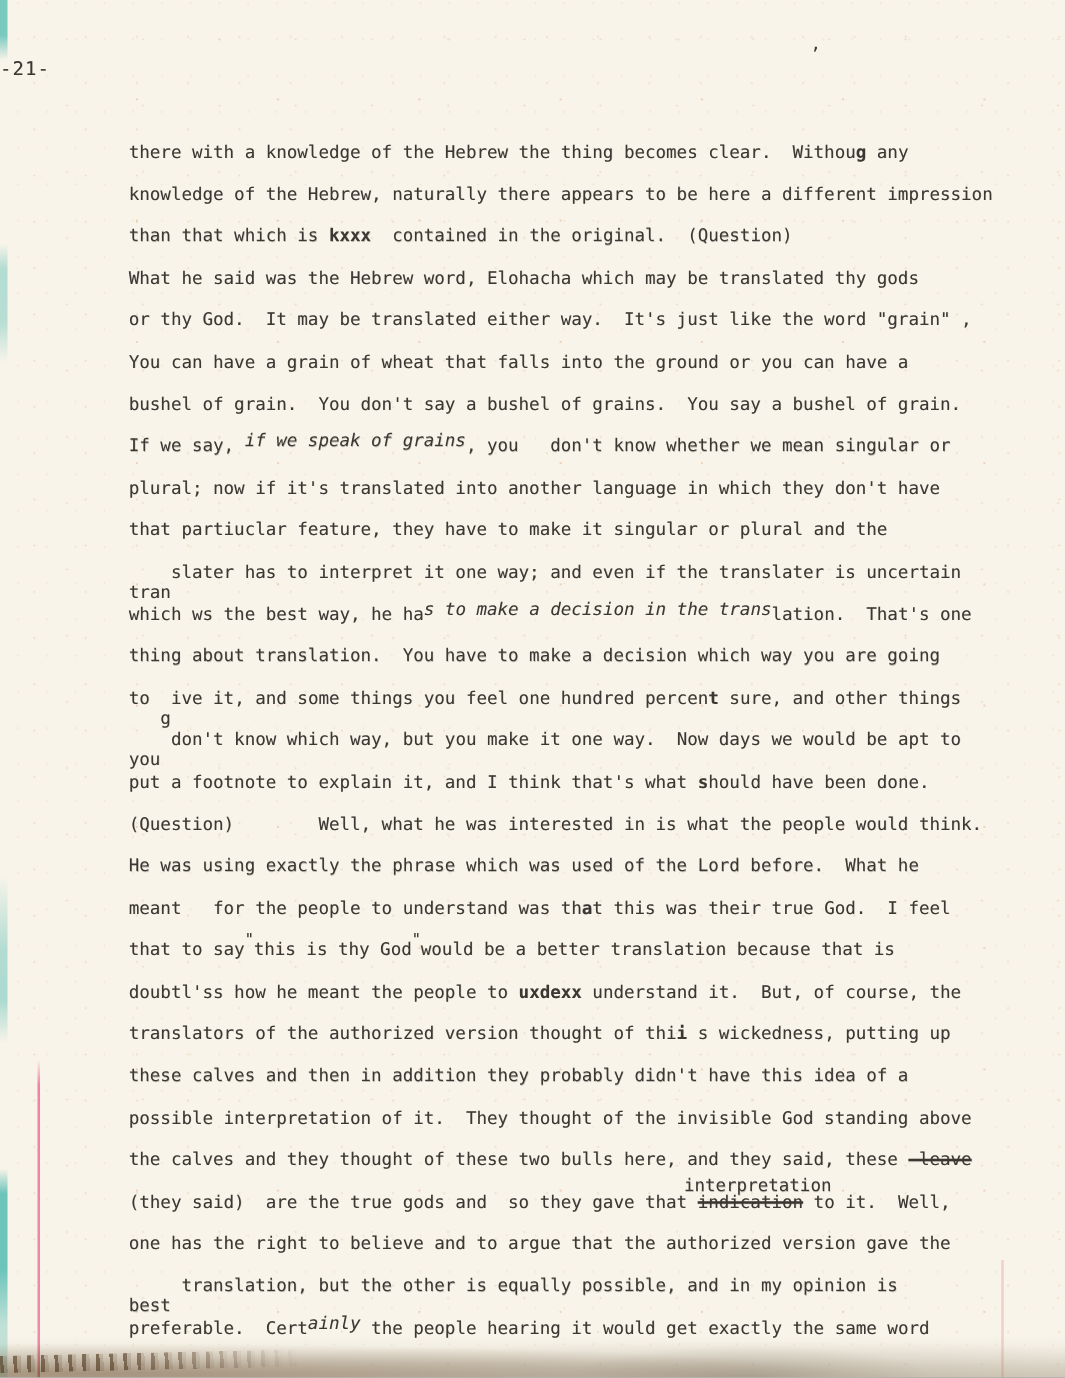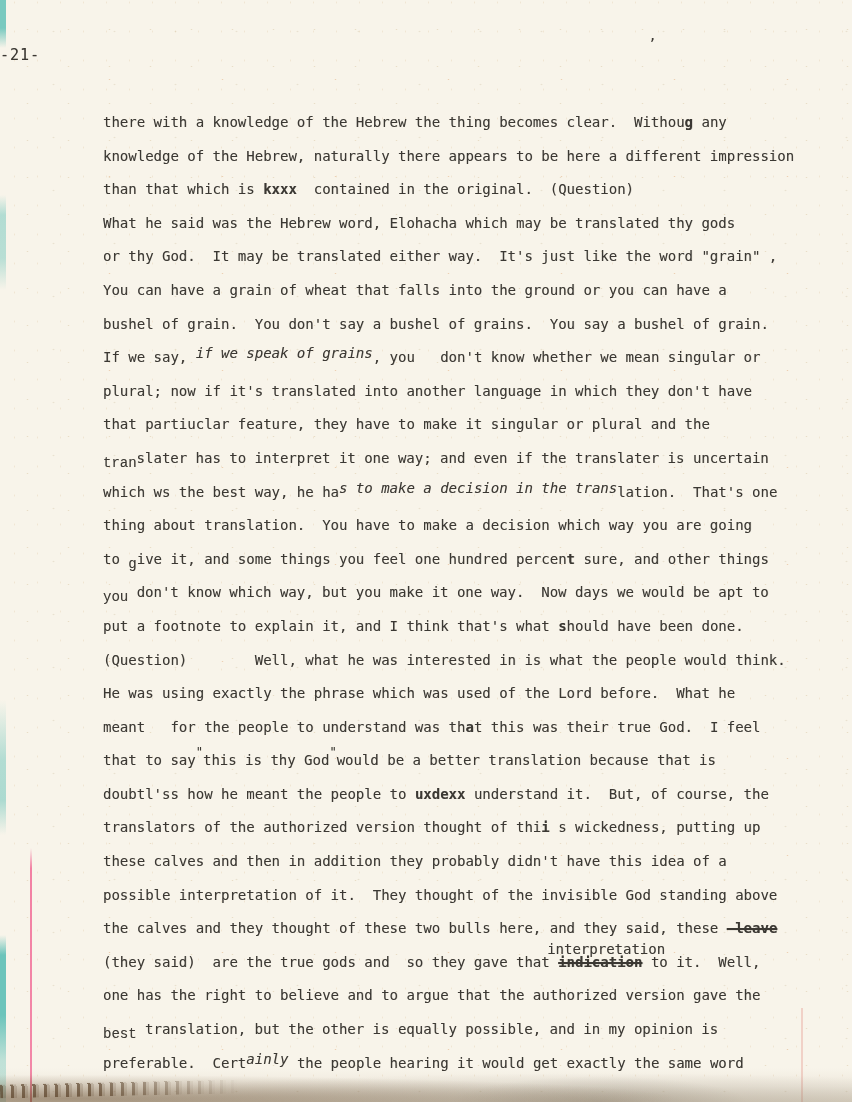--- a/index.html
+++ b/index.html
@@ -51,24 +51,24 @@
     position:absolute; left:648px; top:36px; font-size:14px;
   }
   .text-block {
     position:absolute; left:103px; top:106px; width:720px;
     font-size:14px; line-height:33.6px; white-space:pre;
     text-shadow: 0.3px 0.3px 0 rgba(59,56,51,.30);
   }
   .line { height:33.6px; }
   .sg-n  {}
   .sg-hi  { position:relative; top:-4px;font-style:italic; }
-  .sg-low { position:relative; top:4px;font-family:Liberation Mono, monospace; }
+  .sg-low { position:relative; top:16px; }
   .sg-sup { position:relative; top:-9px; font-size:12px; }
   .sg-bx  { font-weight:bold; }
-  .sg-st  { text-decoration:line-through; text-decoration-thickness:2px; font-weight:bold;margin-top:44px; }
+  .sg-st  { text-decoration:line-through; text-decoration-thickness:2px; font-weight:normal;margin-top:44px; }
   .sg-ab  { display:inline-block; width:0; overflow:visible; white-space:nowrap;
             transform: translate(-11px,-13px); }
   .bottom-band {
     position:absolute; left:0; bottom:0; width:852px; height:34px;
     background:
       radial-gradient(ellipse at 8% 90%, rgba(90,62,32,.45), transparent 55%),
       radial-gradient(ellipse at 70% 100%, rgba(148,138,122,.38), transparent 60%),
       linear-gradient(to top, rgba(150,130,100,.28), rgba(150,130,100,.10) 45%, rgba(150,130,100,0));
   }
   .scribble {

